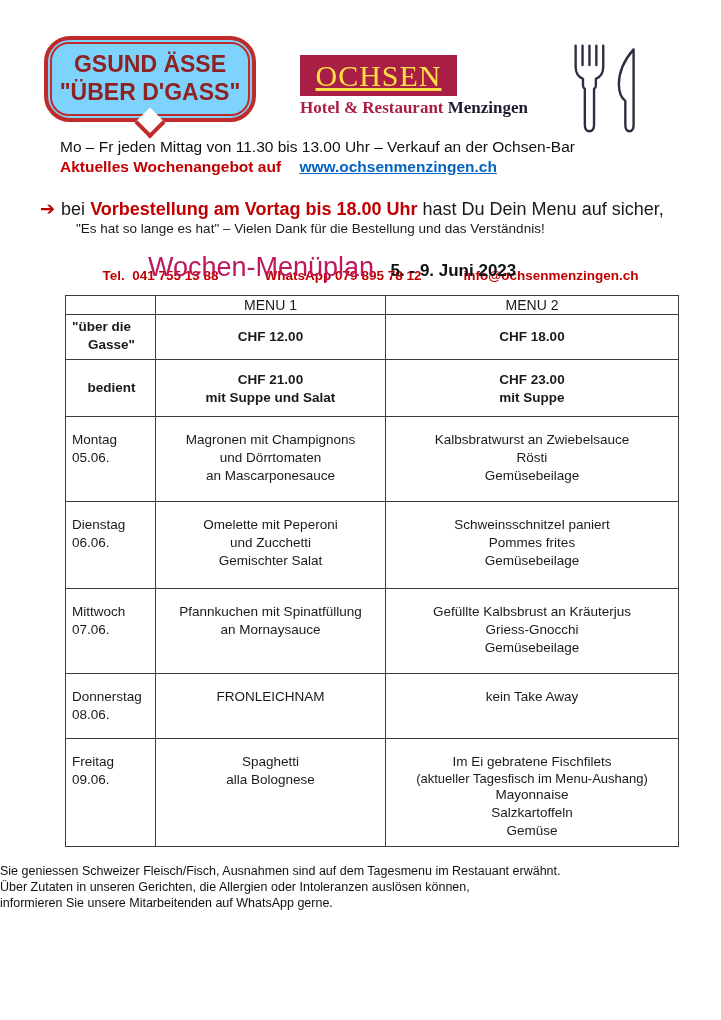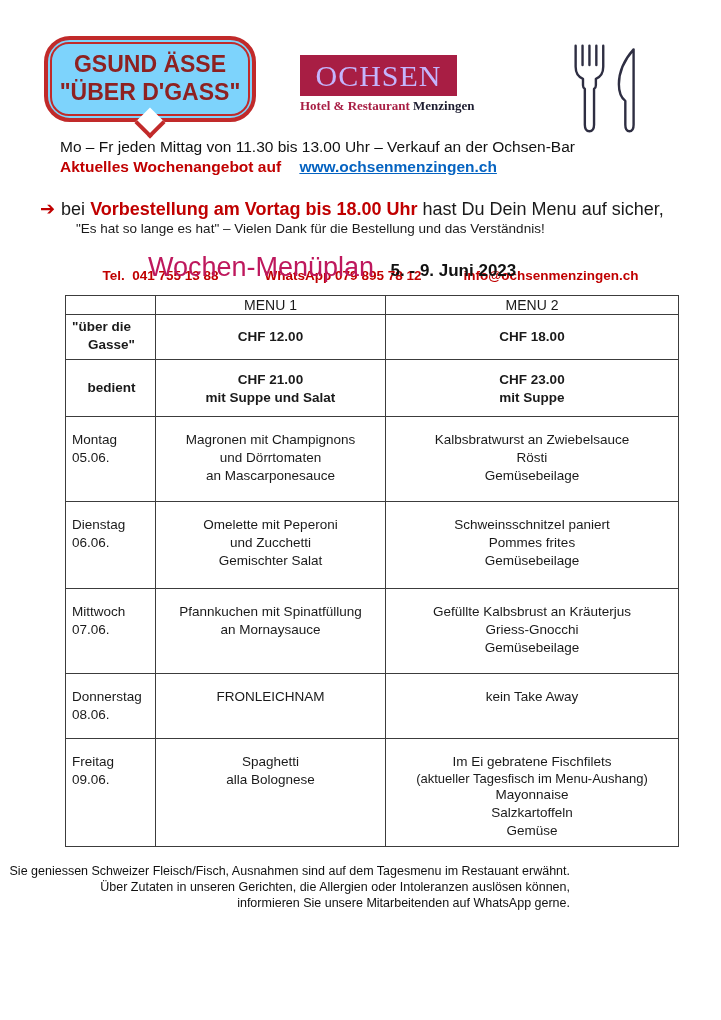--- a/index.html
+++ b/index.html
@@ -13,22 +13,22 @@
   .bubble-inner { width:100%; height:100%; border:2px solid #c12a2a; border-radius:19px;
                   display:flex; flex-direction:column; align-items:center; justify-content:center; }
   .bubble-inner div { font-size:23px; font-weight:bold; color:#8e2121; line-height:1.2; white-space:nowrap; }
   .bubble-tail { position:absolute; left:50%; bottom:-12px; width:22px; height:22px; background:#fff;
                  border-right:4px solid #c12a2a; border-bottom:4px solid #c12a2a;
                  transform:translateX(-50%) rotate(45deg); }
 
   
   .ochsen { position:absolute; left:300px; top:55px; width:180px; text-align:left; }
   .ochsen-banner { width:157px; height:41px; background:#a81e44; display:flex; align-items:center; justify-content:center; }
-  .ochsen-banner span { font-family:"Liberation Serif","DejaVu Serif",serif; color:#c4b5fd; font-size:30px; letter-spacing:1px; }
-  .ochsen-sub { margin-top:2px; font-family:"Liberation Serif","DejaVu Serif",serif; font-weight:bold; font-size:13px; white-space:nowrap; }
+  .ochsen-banner span { font-family:"Liberation Serif","DejaVu Serif",serif; color:#fde047; font-size:30px; letter-spacing:1px;text-decoration:underline; }
+  .ochsen-sub { margin-top:2px; font-family:"Liberation Serif","DejaVu Serif",serif; font-weight:bold; font-size:17px; white-space:nowrap; }
   .ochsen-sub .left { color:#a81e44; }
   .ochsen-sub .right { color:#1c1c30; }
 
   
   .cutlery { position:absolute; left:556px; top:42px; }
 
   
   .intro { position:absolute; left:0; top:138px; width:721px; }
   .line-hours { margin-left:60px; font-size:15.5px; color:#111; }
   .line-offer { margin-left:60px; margin-top:2px; font-size:15.5px; font-weight:bold; }
@@ -62,21 +62,21 @@
   tr.rowB td.daycell { vertical-align:middle; font-weight:bold; padding-top:0; text-align:center; }
   tr.rowB td.center { vertical-align:top; padding-top:11px; font-weight:bold; }
   tr.dayrow td { vertical-align:top; }
   tr.dayrow td.center { padding-top:14px; }
   tr.dayrow td.daycell { padding-top:14px; }
   tr.r-mon { height:85px; } tr.r-tue { height:87px; } tr.r-wed { height:85px; }
   tr.r-thu { height:65px; } tr.r-fri { height:108px; }
   .small-line { font-size:13px; line-height:15px; }
 
   
-  .footer { position:absolute; left:0; top:863px; width:570px; text-align:right; font-size:12.5px; line-height:16px; color:#111; }
+  .footer { position:absolute; left:0; top:863px; width:570px; text-align:left; font-size:12.5px; line-height:16px; color:#111; }
 </style>
 </head>
 <body>
 
 <div class="page">
 
   <div class="bubble">
     <div class="bubble-outer">
       <div class="bubble-inner">
         <div>GSUND ÄSSE</div>

